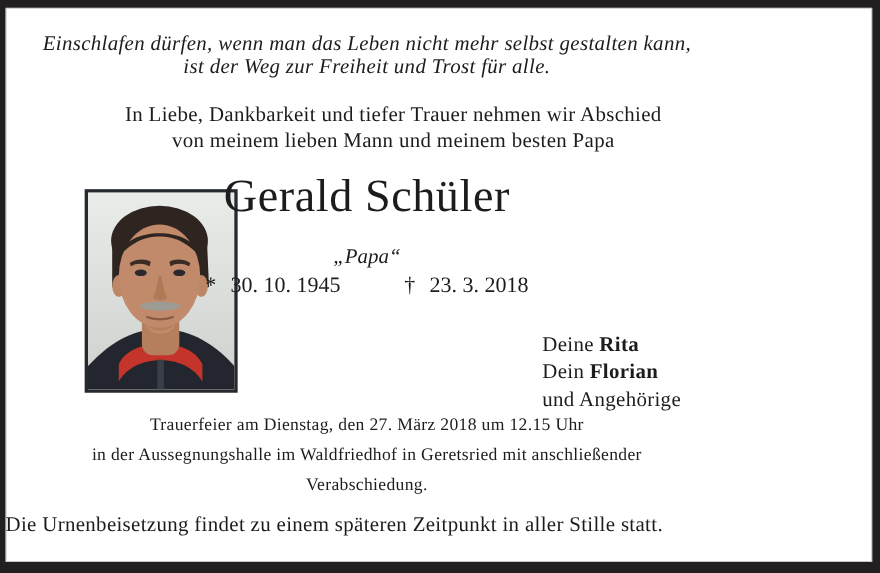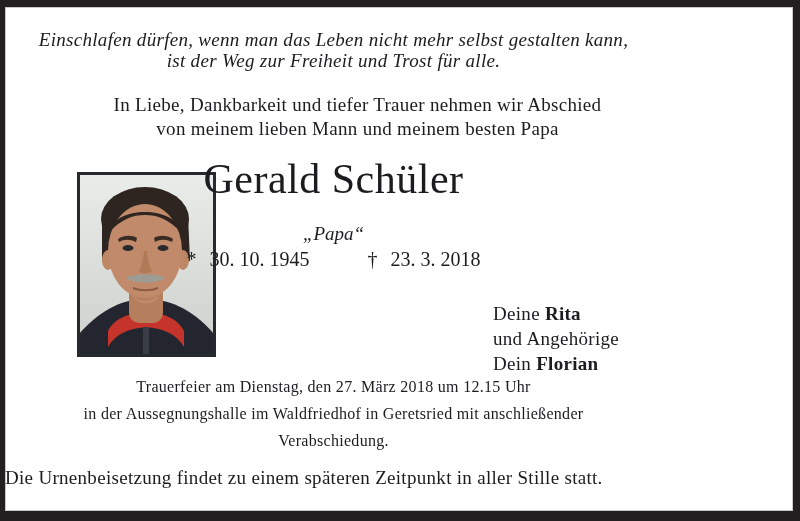--- a/index.html
+++ b/index.html
@@ -196,22 +196,22 @@
         <span>30. 10. 1945</span>
       </span>
       <span class="date-group">
         <span>†</span>
         <span>23. 3. 2018</span>
       </span>
     </div>
 
     <div class="mourners">
       <div><span class="prefix">Deine</span><b>Rita</b></div>
+      <div><span class="prefix">Dein</span><b>Florian</b></div>
       <div>und Angehörige</div>
-      <div><span class="prefix">Dein</span><b>Florian</b></div>
     </div>
 
     <div class="service">
       <div>Trauerfeier am Dienstag, den 27. März 2018 um 12.15 Uhr</div>
       <div>in der Aussegnungshalle im Waldfriedhof in Geretsried mit anschließender</div>
       <div>Verabschiedung.</div>
     </div>
 
     <div class="closing">Die Urnenbeisetzung findet zu einem späteren Zeitpunkt in aller Stille statt.</div>
 

